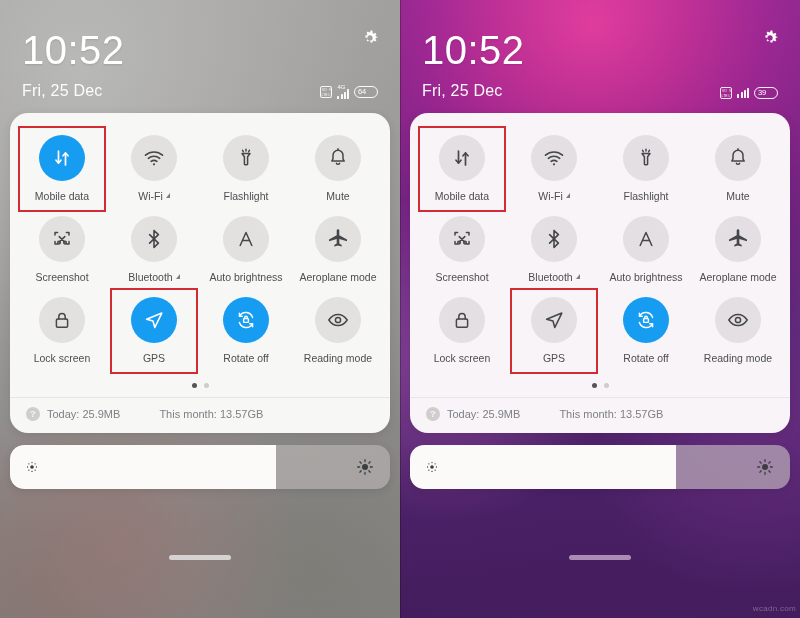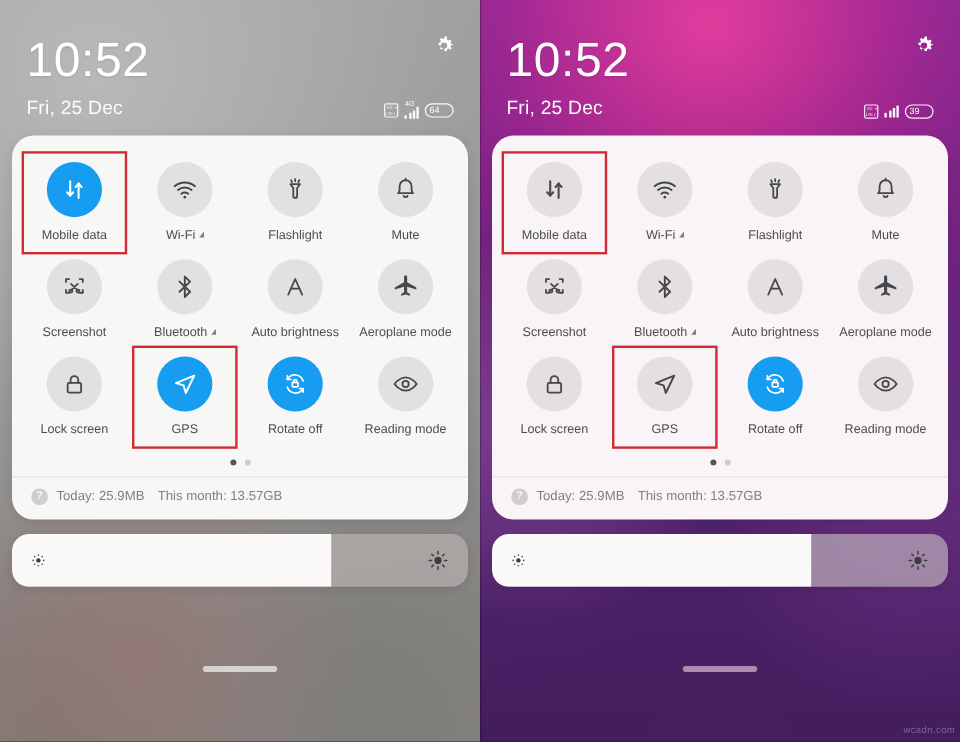--- a/index.html
+++ b/index.html
@@ -130,21 +130,21 @@
     border-top: 1px solid #e7e6e5;
     display: flex; align-items: center; gap: 7px;
     padding: 9px 16px 12px 16px;
   }
   .help-badge {
     width: 14px; height: 14px; border-radius: 50%; background: #cfcecd;
     color: #f4f4f3; font-size: 9.5px; line-height: 14px; text-align: center;
     font-weight: bold; flex: none;
   }
   .usage-text { font-size: 11px; color: #7e8084; }
-  .usage-text + .usage-text { margin-left: 4px; }
+  .usage-text + .usage-text { margin-left: 32px; }
 
   
   .bright {
     position: relative; margin: 12px 10px 0 10px; height: 44px;
     border-radius: 14px; overflow: hidden;
     background: rgba(180,176,174,0.72);
     box-shadow: 0 2px 8px rgba(0,0,0,0.10);
   }
   .right .bright { background: rgba(188,175,186,0.70); }
   .bright-fill {

